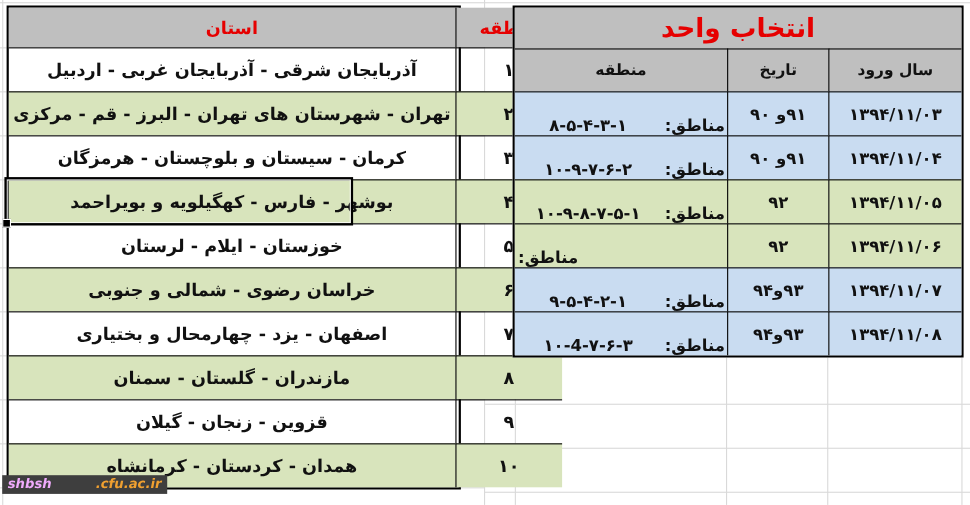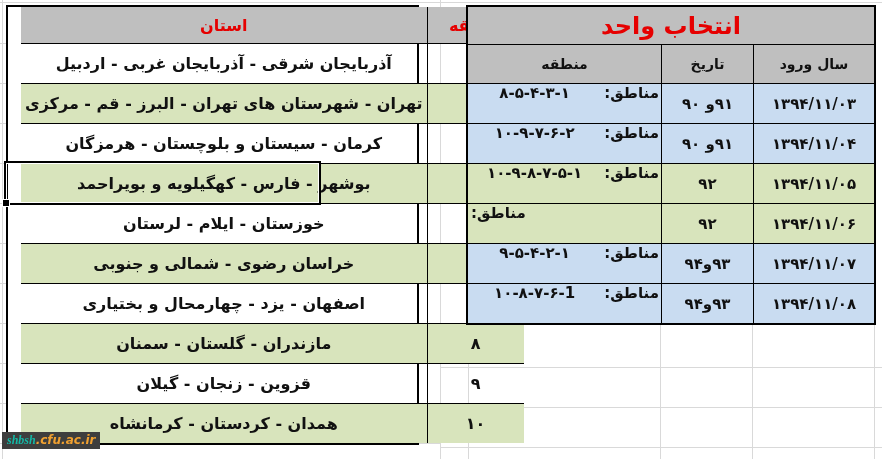--- a/index.html
+++ b/index.html
@@ -5,54 +5,54 @@
   html,body{margin:0;padding:0;background:#fff;}
   .canvas{position:relative;width:882px;height:459px;background:#ffffff;overflow:hidden;
           font-family:"DejaVu Sans","Liberation Sans",sans-serif;font-weight:bold;color:#111;}
   .gl{position:absolute;background:#d9d9d9;}
   .glh{height:1px;}
   .glv{width:1px;}
 
   
   .ltable{position:absolute;left:6px;top:5px;width:413px;height:440px;border:2px solid #000;
           background:#fff;display:grid;grid-template-columns:1fr 97px;grid-template-rows:36px repeat(10,40px);
-          box-sizing:border-box;z-index:2;padding-left:13px;}
+          box-sizing:border-box;z-index:2;}
   .cell{display:flex;align-items:center;justify-content:center;box-sizing:border-box;text-align:center;}
   .lt-head{background:#bfbfbf;color:#e60000;font-size:16px;}
   .lt-reg{border-left:1px solid #000;}
   .lt-row{border-top:1px solid #000;font-size:16px;}
   .g{background:#d8e4bc;}
   .prov{direction:rtl;text-align:center;padding:0 4px;white-space:nowrap;}
 
   
   .rtable{position:absolute;left:466px;top:5px;width:410px;height:320px;border:2px solid #000;
           background:#fff;display:grid;grid-template-columns:193px 92px 121px;
           grid-template-rows:37px 39px repeat(6,40px);box-sizing:border-box;z-index:2;}
   .rt-title{grid-column:1 / span 3;background:#bfbfbf;color:#e60000;font-size:24px;direction:rtl;}
   .rt-head{background:#bfbfbf;border-top:1px solid #000;font-size:14px;direction:rtl;}
   .rt-row{border-top:1px solid #000;font-size:15px;}
   .c2,.c3{border-left:1px solid #000;}
   .b{background:#c9dcf1;}
   .num{direction:ltr;unicode-bidi:bidi-override;}
   .date{letter-spacing:1px;}
-  .regcell{display:flex;align-items:flex-start;box-sizing:border-box;border-top:1px solid #000;font-size:15px;}
+  .regcell{display:flex;align-items:flex-end;box-sizing:border-box;border-top:1px solid #000;font-size:15px;}
   .regnums{flex:1;text-align:center;}
   .rlabel{direction:rtl;padding-left:3px;padding-right:2px;}
 
   
   .selection{position:absolute;left:4px;top:161px;width:317px;height:44px;border:2px solid #000;
              box-shadow:inset 0 0 0 1px #fff;box-sizing:border-box;z-index:3;}
   .handle{position:absolute;left:-4px;bottom:-4px;width:6px;height:6px;background:#000;border:1px solid #fff;}
 
   
   .watermark{position:absolute;left:2px;top:432px;height:17px;line-height:17px;padding:0 5px;
              background:#3e3e3e;font-size:12px;font-style:italic;font-weight:bold;z-index:4;
              direction:ltr;white-space:nowrap;}
-  .wm-white{color:#14b8a6;font-family:Liberation Serif, serif;}
-  .wm-orange{color:#f0a030;}
+  .wm-white{color:#f0abfc;}
+  .wm-orange{color:#f0a030;padding-left:40px;}
 </style>
 </head>
 <body>
 
 <div class="canvas">
 
   <div class="gl glh" style="left:0;top:2px;width:882px;"></div>
   <div class="gl glh" style="left:0;top:43px;width:440px;"></div>
   <div class="gl glh" style="left:0;top:83px;width:440px;"></div>
   <div class="gl glh" style="left:0;top:123px;width:440px;"></div>
@@ -148,21 +148,21 @@
     <div class="cell rt-row c3 num date g">۱۳۹۴/۱۱/۰۶</div>
 
     <div class="regcell b">
       <span class="regnums num">۹-۵-۴-۲-۱</span>
       <span class="rlabel">مناطق:</span>
     </div>
     <div class="cell rt-row c2 num b">۹۴و۹۳</div>
     <div class="cell rt-row c3 num date b">۱۳۹۴/۱۱/۰۷</div>
 
     <div class="regcell b">
-      <span class="regnums num">۱۰-۸-۷-۶-1</span>
+      <span class="regnums num">۱۰-4-۷-۶-۳</span>
       <span class="rlabel">مناطق:</span>
     </div>
     <div class="cell rt-row c2 num b">۹۴و۹۳</div>
     <div class="cell rt-row c3 num date b">۱۳۹۴/۱۱/۰۸</div>
   </div>
 
   <div class="watermark">
     <span class="wm-white">shbsh</span><span class="wm-orange">.cfu.ac.ir</span>
   </div>
 

